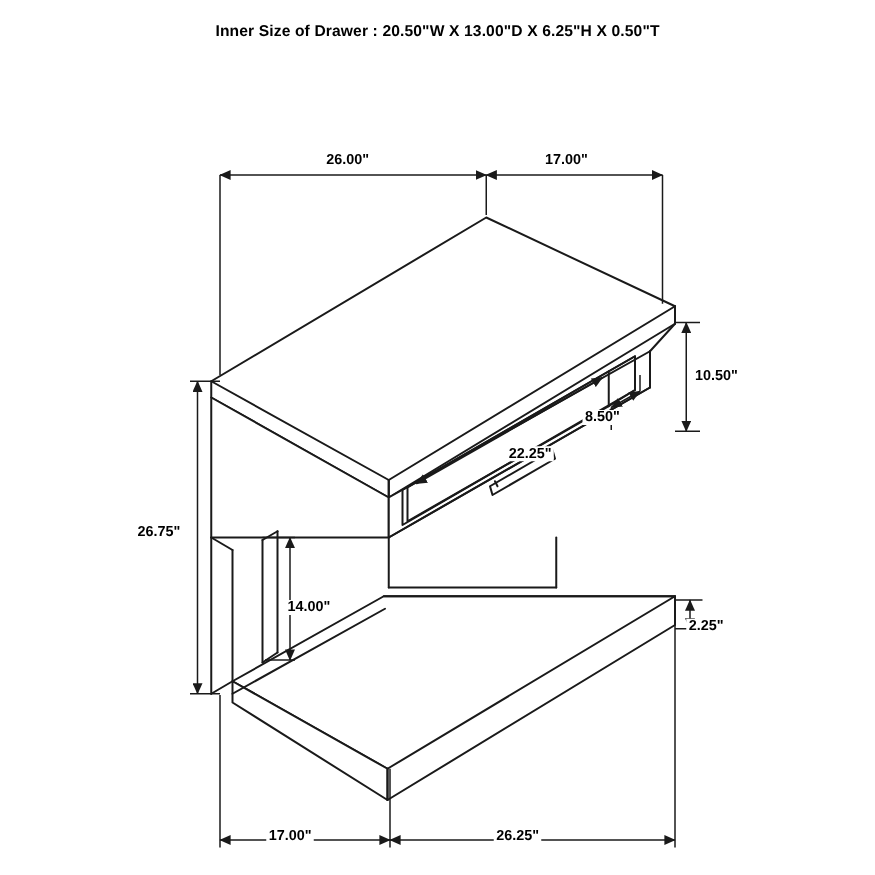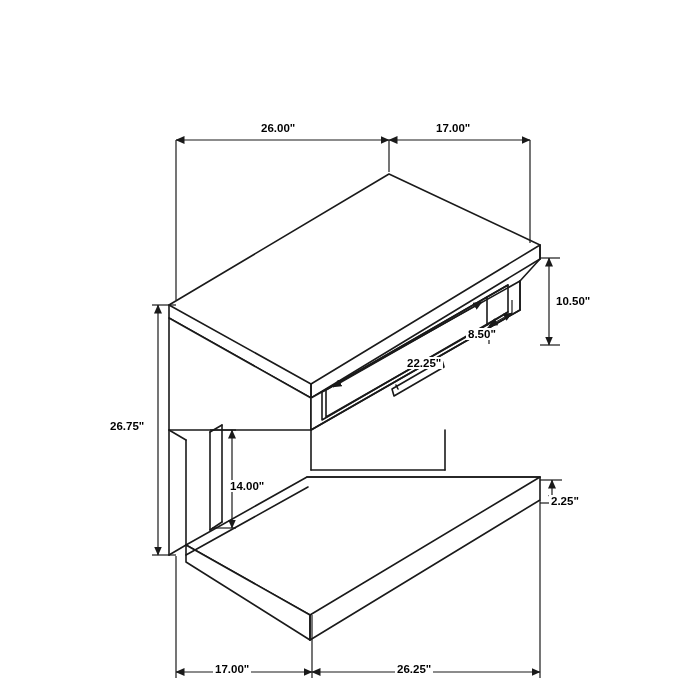--- a/index.html
+++ b/index.html
@@ -46,20 +46,21 @@
     background: #ffffff;
     padding: 0 2px;
     white-space: nowrap;
   }
 </style>
 </head>
 <body>
 
 <div id="stage">
 
+  <div id="title">Inner Size of Drawer : 20.50"W X 13.00"D X 6.25"H X 0.50"T</div>
 
   <svg class="diagram" viewBox="0 0 700 700">
     <defs>
       <marker id="arrH" markerWidth="9" markerHeight="8" refX="8.5" refY="4" orient="auto" markerUnits="userSpaceOnUse">
         <path d="M0,0 L9,4 L0,8 z" fill="#1a1a1a"></path>
       </marker>
       <marker id="arrHs" markerWidth="9" markerHeight="8" refX="0.5" refY="4" orient="auto" markerUnits="userSpaceOnUse">
         <path d="M9,0 L0,4 L9,8 z" fill="#1a1a1a"></path>
       </marker>
     </defs>

